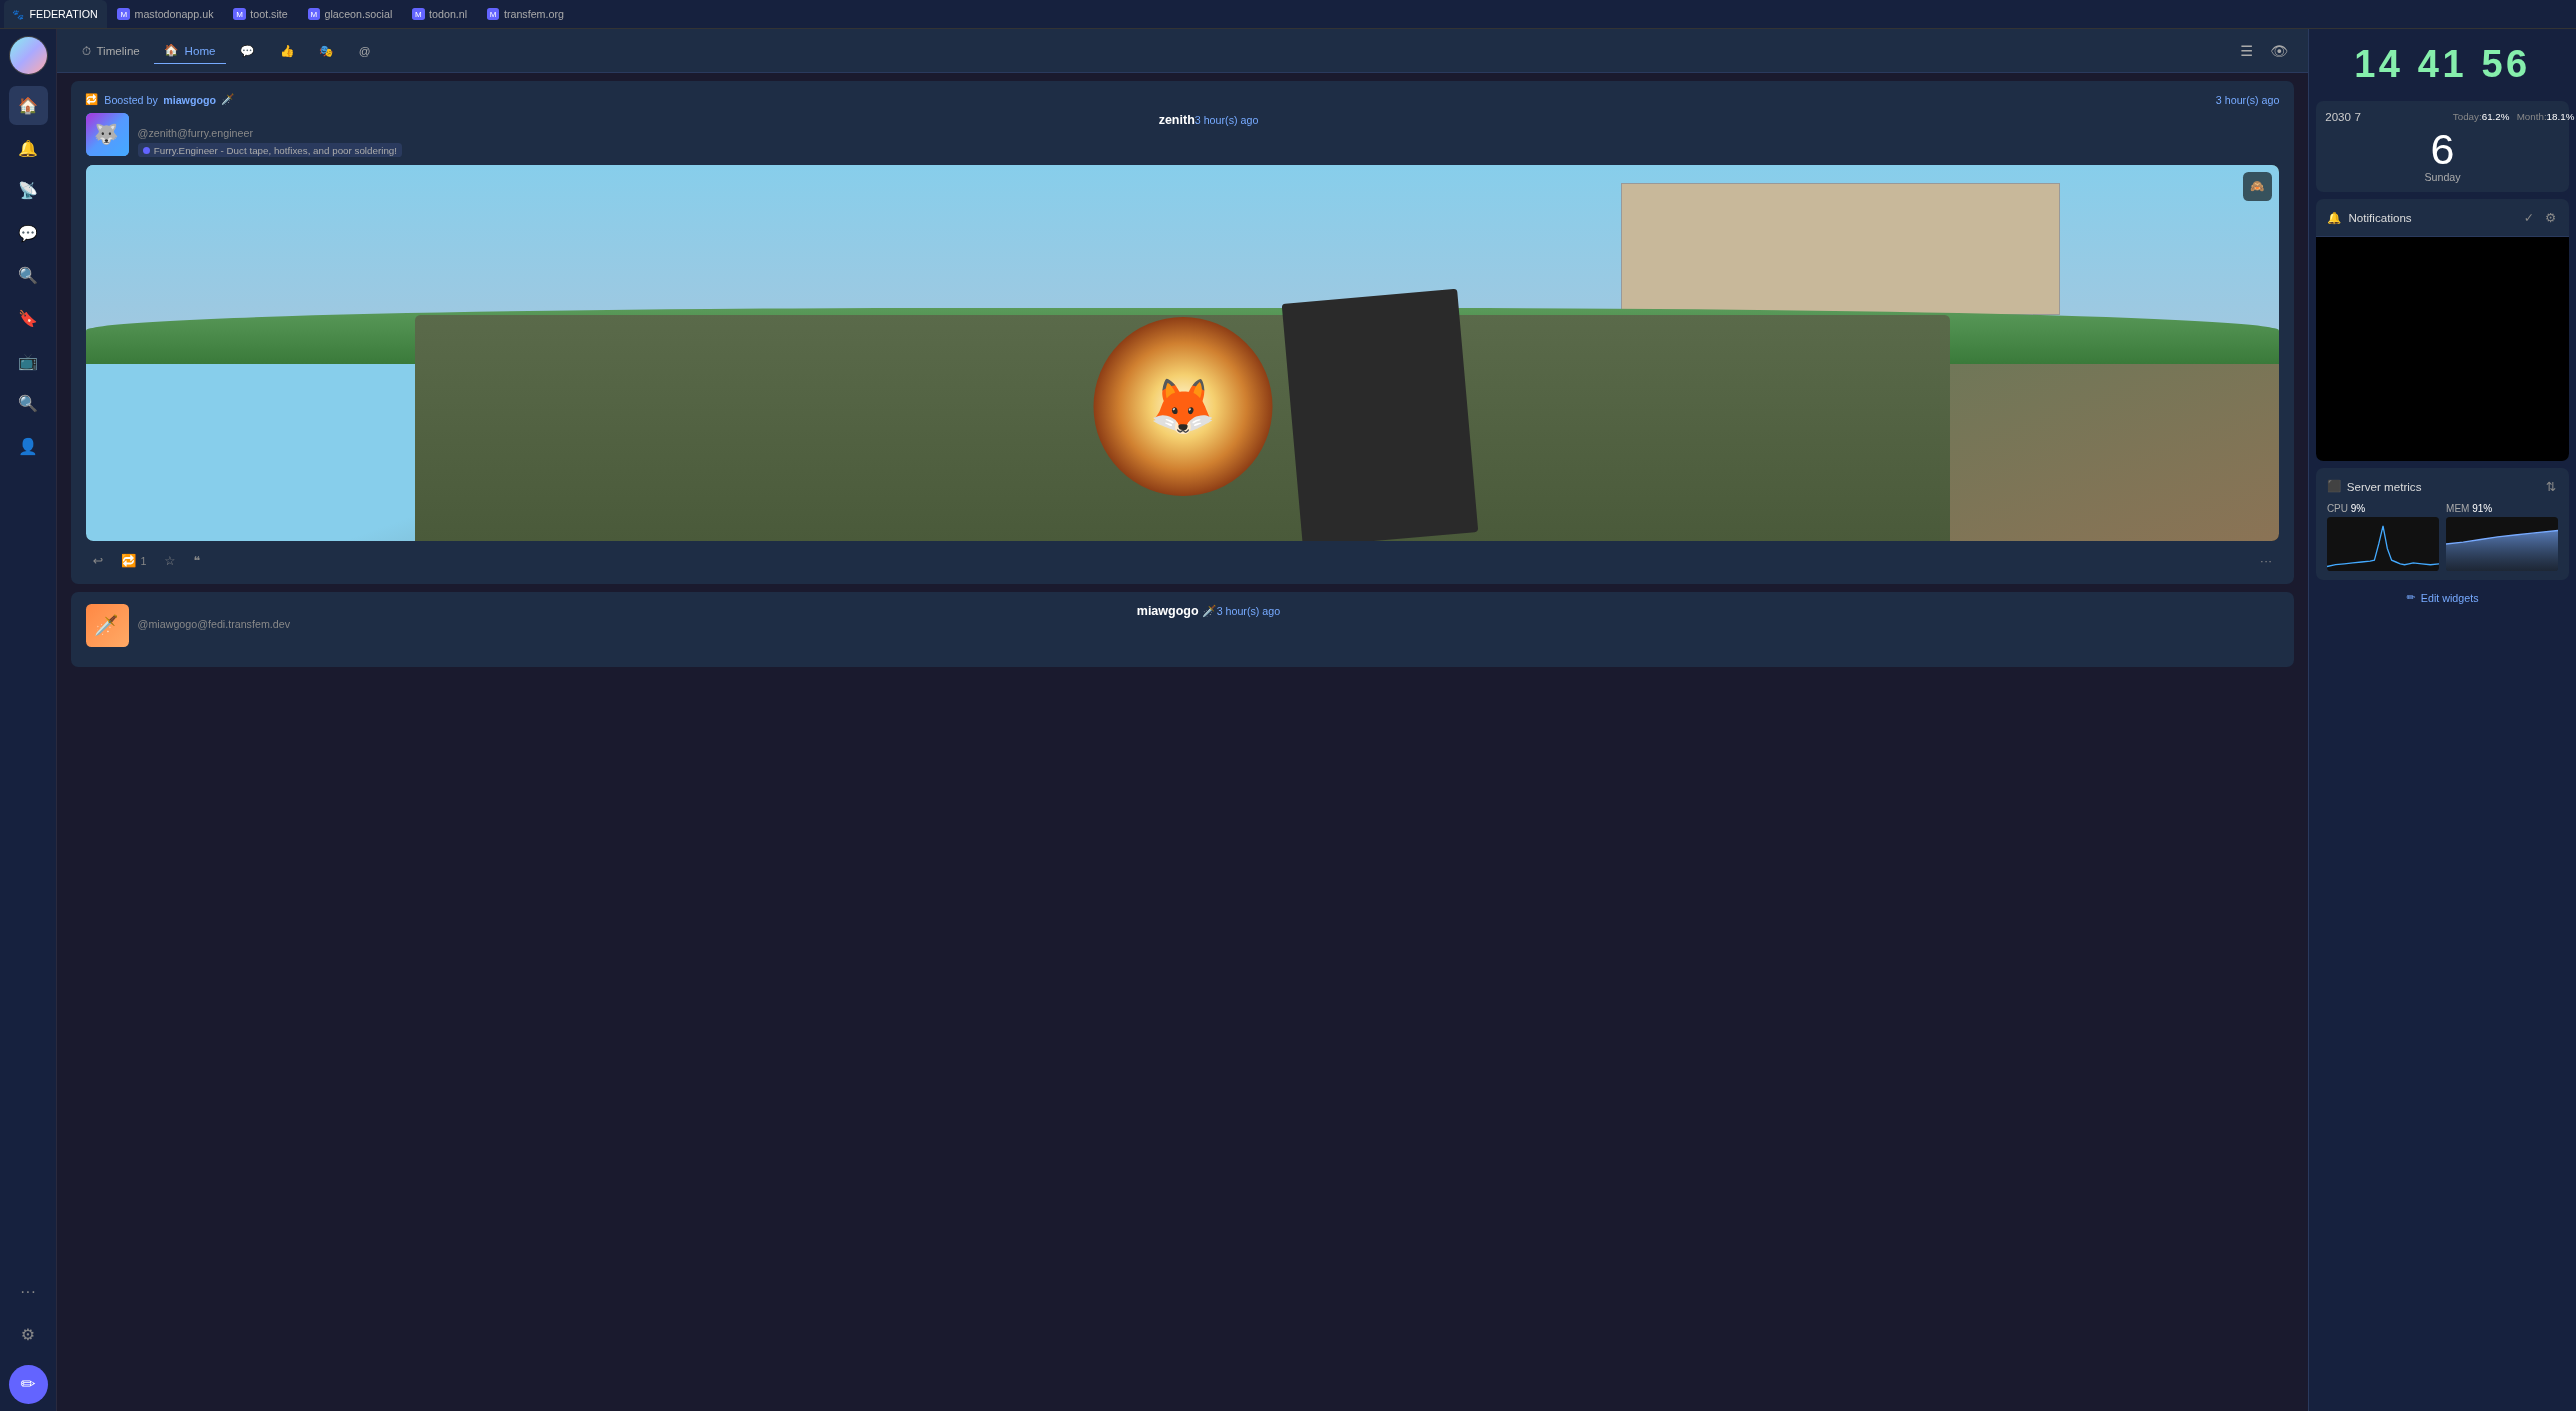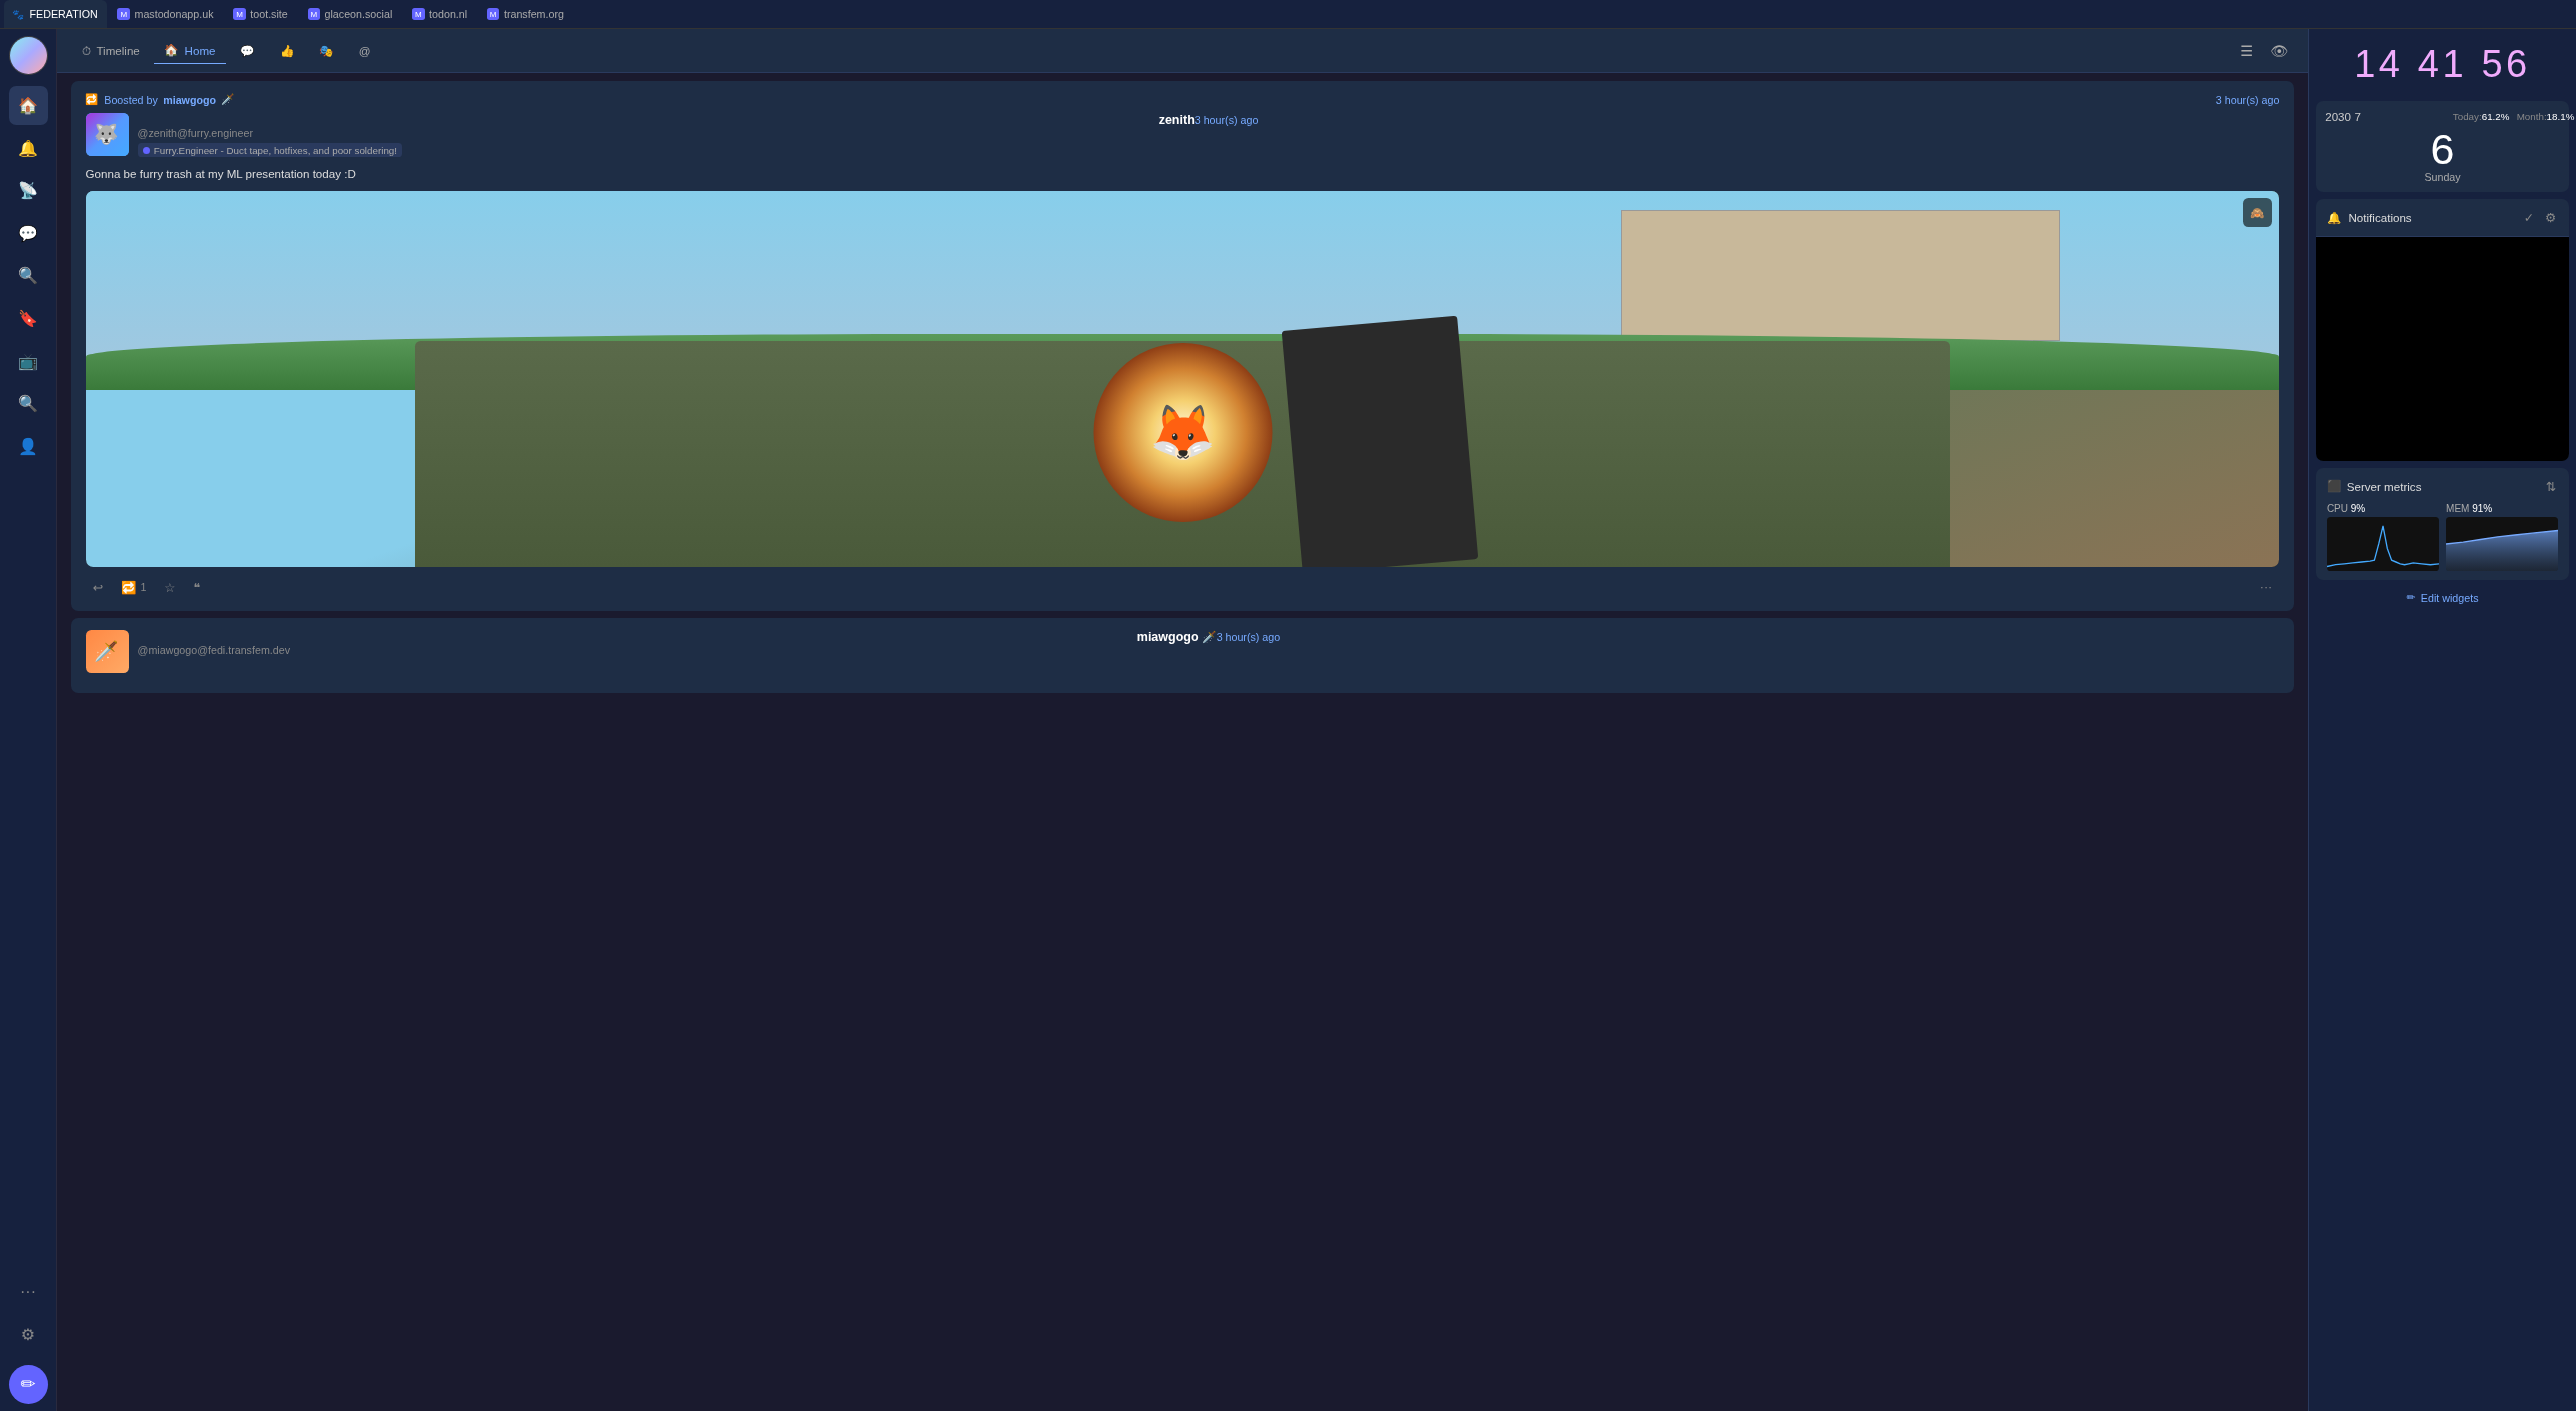--- a/index.html
+++ b/index.html
@@ -339,22 +339,22 @@
     .right-sidebar::-webkit-scrollbar { width: 3.6px; }
     .right-sidebar::-webkit-scrollbar-thumb { background: #333; }
 
     
     .clock-widget {
       text-align: center;
       padding: 7.2px 0;
     }
     .clock-time {
       font-size: 38px;
-      font-weight: 400;
-      color: #f0abfc;
+      font-weight: 700;
+      color: #86efac;
       letter-spacing: 3.6px;
     }
 
     
     .calendar-widget {
       background: #1e2d45;
       border-radius: 7.2px;
       padding: 9px;
     }
     .calendar-header {
@@ -588,21 +588,20 @@
                 <span class="post-name">zenith</span>
                 <span class="post-time">3 hour(s) ago</span>
               </div>
               <div class="post-handle">@zenith@furry.engineer</div>
               <div class="post-instance-badge">
                 <span class="post-instance-dot"></span>
                 <span>Furry.Engineer - Duct tape, hotfixes, and poor soldering!</span>
               </div>
             </div>
           </div>
-          <div class="post-body">Gonna be furry trash at my ML presentation today :D</div>
           <div class="post-image-container">
             <div class="post-image-placeholder">
               <div class="tshirt-scene">
 
                 <div style="position:absolute;top:0;left:0;width:100%;height:45%;background:linear-gradient(180deg,#87ceeb,#a0c8e0);"></div>
 
                 <div style="position:absolute;top:5%;right:10%;width:20%;height:35%;background:#c8b89a;border:0.9px solid #999;"></div>
 
                 <div style="position:absolute;top:38%;left:0;width:100%;height:15%;background:linear-gradient(180deg,#5a9a5a,#3a7a3a);border-radius:40% 40% 0 0;"></div>
 

